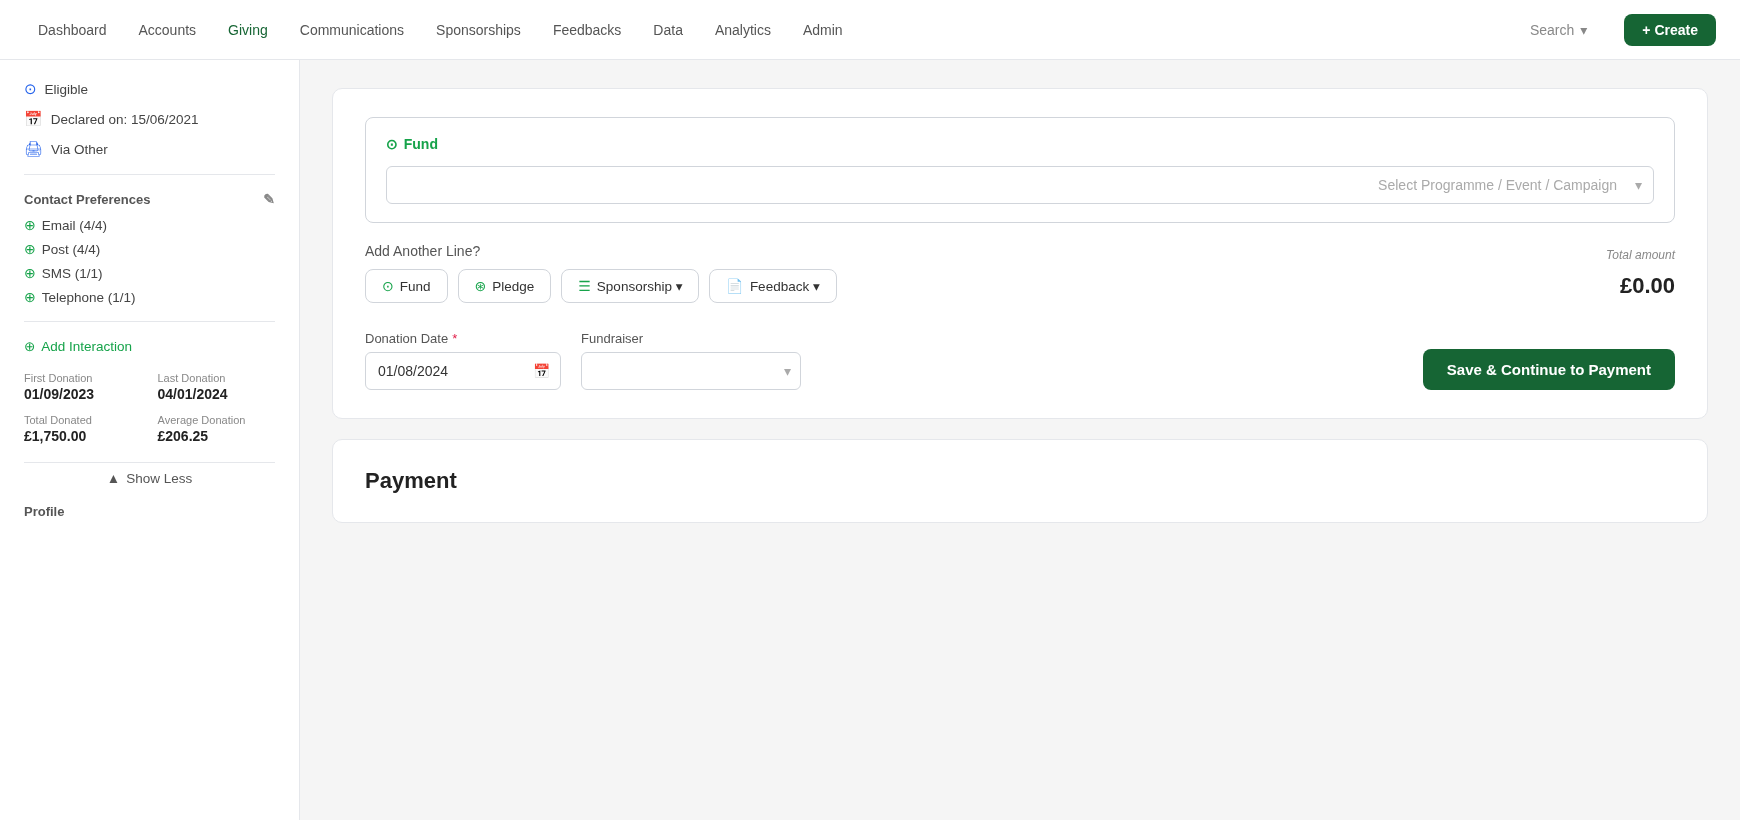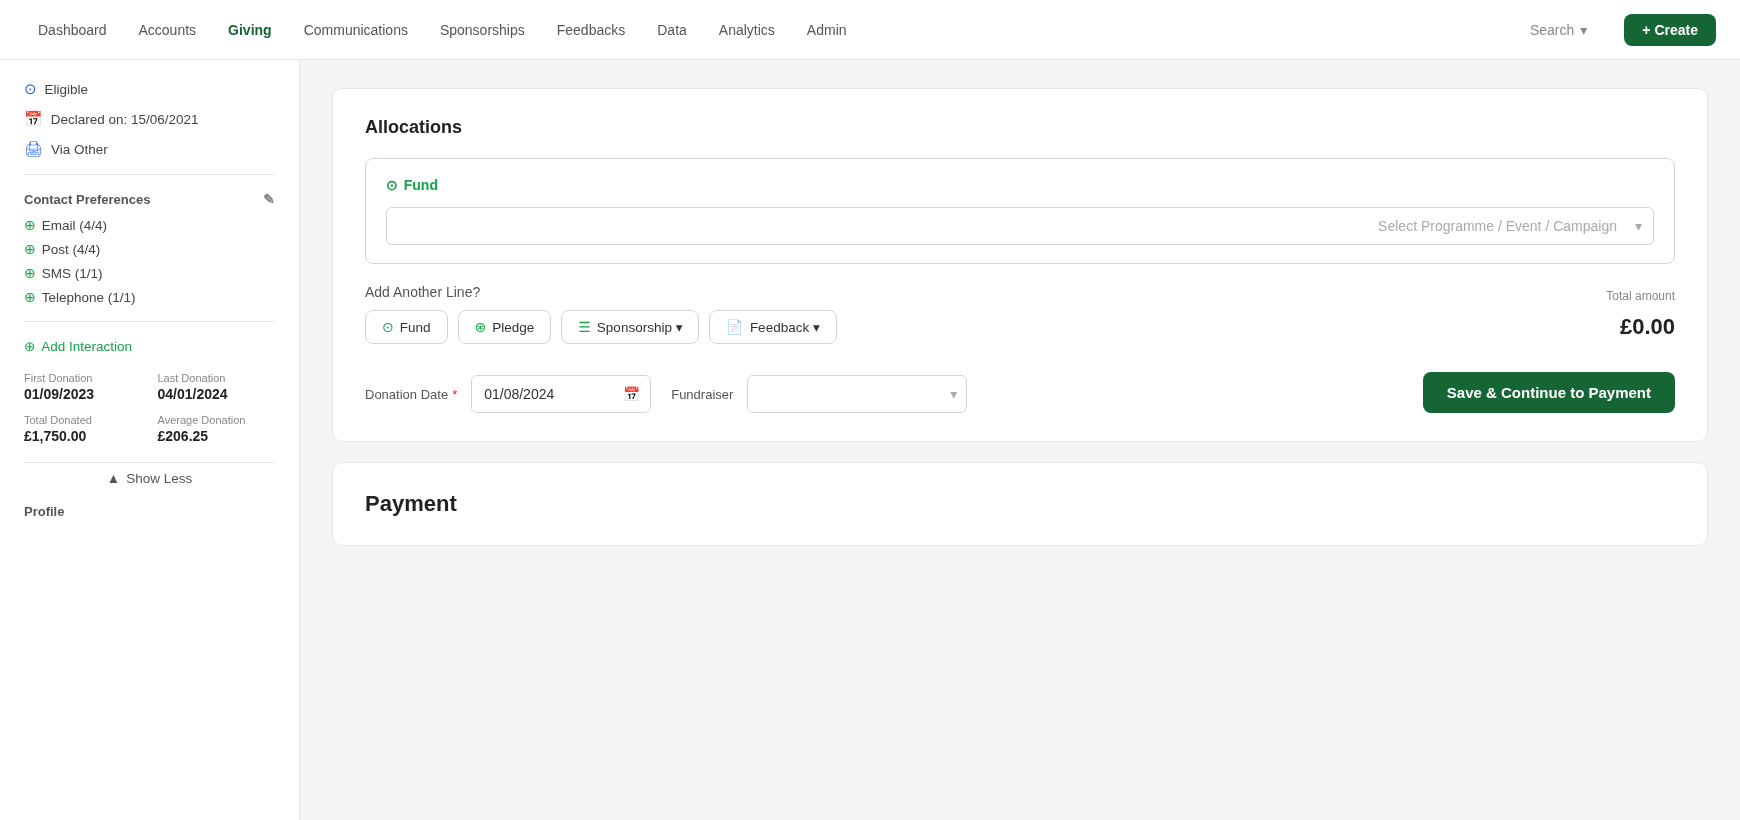--- a/index.html
+++ b/index.html
@@ -19,21 +19,21 @@
     }
     .nav-links { display: flex; align-items: center; gap: 4px; flex: 1; }
     .nav-link {
       padding: 8px 14px;
       border-radius: 6px;
       cursor: pointer;
       color: #555;
       font-size: 14px;
       white-space: nowrap;
     }
-    .nav-link.active { color: #166534; font-weight: 700; }
+    .nav-link.active { color: #166534; font-weight: 400; }
     .nav-right { display: flex; align-items: center; gap: 27px; }
     .nav-search {
       display: flex; align-items: center; gap: 6px;
       color: #888; cursor: pointer; padding: 6px 10px;
       border-radius: 6px;
     }
     .btn-create {
       background: #166534;
       color: #fff;
       border: none;
@@ -118,41 +118,41 @@
       color: #aaa; pointer-events: none;
     }
 
     
     .add-line-row {
       display: flex; align-items: center; justify-content: space-between;
       margin-bottom: 16px;
     }
     .add-line-label { font-size: 14px; color: #555; }
     .total-amount-block { text-align: right; }
-    .total-amount-label { font-size: 12px; color: #888; margin-bottom: 11px; }
+    .total-amount-label { font-size: 12px; color: #888; margin-bottom: 11px; font-style: italic; }
     .total-amount-value { font-size: 22px; font-weight: 700; color: #222; }
 
     .line-buttons { display: flex; gap: 10px; flex-wrap: wrap; }
     .line-btn {
       display: flex; align-items: center; gap: 6px;
       border: 1.5px solid #d1d5db; border-radius: 8px;
       padding: 8px 16px; font-size: 13.5px; color: #333;
       background: #fff; cursor: pointer; font-weight: 500;
     }
     .line-btn .btn-icon { color: #16a34a; font-size: 14px; }
 
     
     .bottom-form { display: flex; align-items: flex-end; gap: 20px; margin-top: 28px; flex-wrap: wrap; }
-    .form-group { display: flex; flex-direction: row; gap: 14px; }
+    .form-group { display: flex; flex-direction: column; gap: 6px; }
     .form-group label { font-size: 13px; color: #555; display: flex; align-items: center; gap: 4px; }
     .form-group label .required { color: #e11d48; }
     .date-input-wrapper { position: relative; }
     .date-input-wrapper input {
       border: 1px solid #d1d5db; border-radius: 6px; padding: 10px 36px 10px 12px;
-      font-size: 14px; color: #333; outline: none; width: 180px;
+      font-size: 14px; color: #333; outline: none; width: 196px;
     }
     .date-input-wrapper .cal-icon {
       position: absolute; right: 10px; top: 50%; transform: translateY(-50%); color: #888; pointer-events: none;
     }
     .fundraiser-select { position: relative; }
     .fundraiser-select select {
       border: 1px solid #d1d5db; border-radius: 6px; padding: 10px 36px 10px 12px;
       font-size: 14px; color: #333; background: #fff; appearance: none;
       cursor: pointer; outline: none; width: 220px;
     }
@@ -268,21 +268,20 @@
     </div>
 
     <div class="profile-section">
       <div class="profile-title">Profile</div>
     </div>
   </aside>
 
   <main class="main">
 
     <div class="card">
-      <div class="card-title">Allocations</div>
 
       <div class="fund-section">
         <div class="fund-header">
           <span>⊙</span>
           <span>Fund</span>
         </div>
         <div class="select-wrapper">
           <select>
             <option value="">Select Programme / Event / Campaign</option>
           </select>

